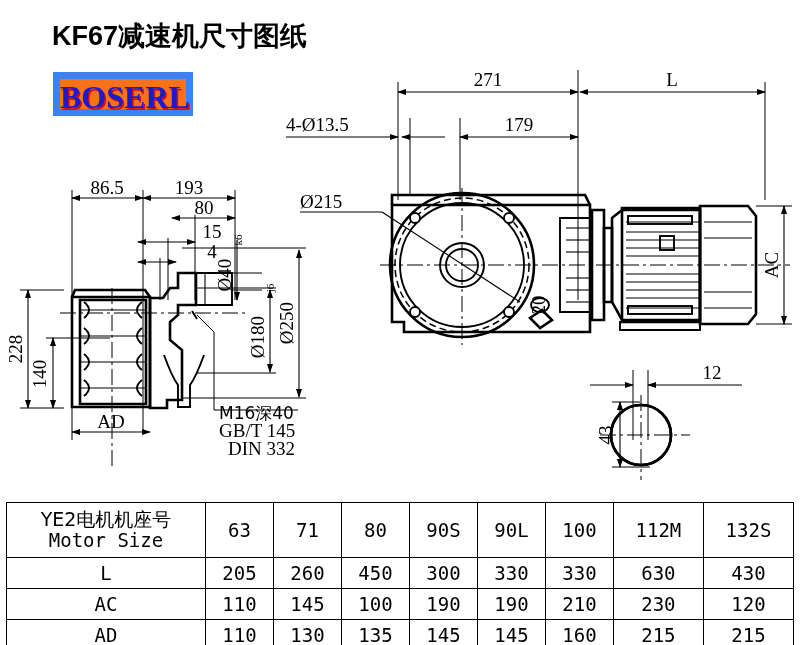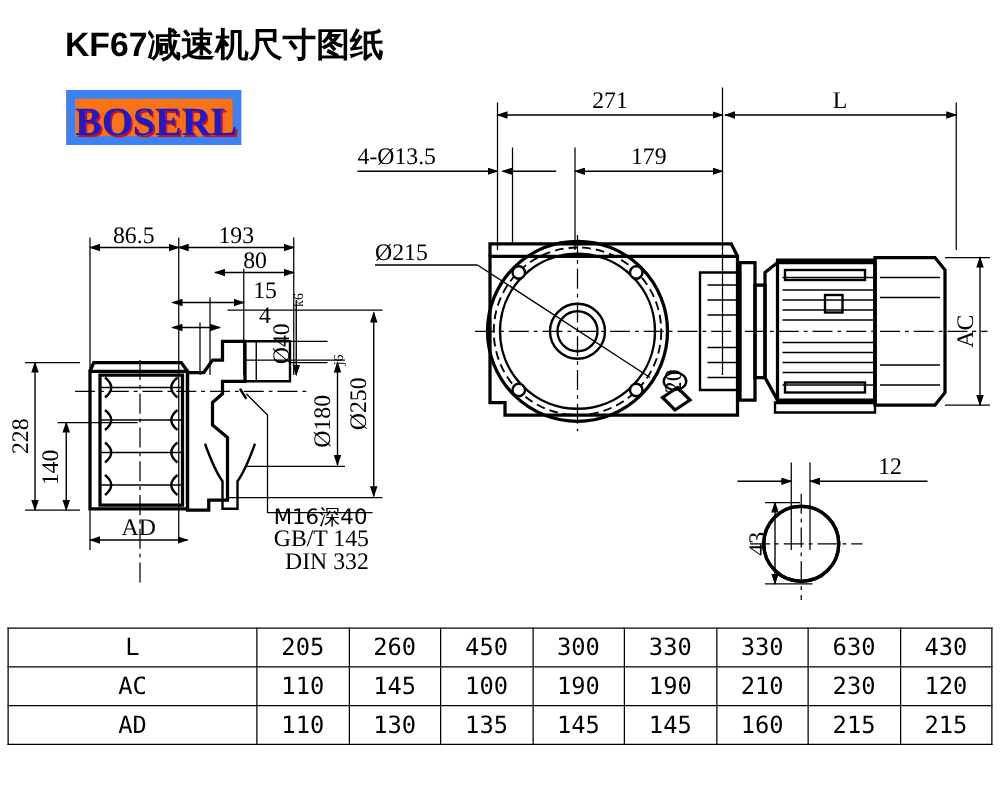--- a/index.html
+++ b/index.html
@@ -337,20 +337,34 @@
 
       <g>
         <line class="dl" x1="620" y1="402" x2="620" y2="467" marker-end="url(#ar)" marker-start="url(#arS)"></line>
         <text class="t" x="612" y="435" text-anchor="middle" transform="rotate(-90,612,435)">43</text>
       </g>
     </g>
   </svg>
 
   <table id="spec-table">
     <tbody>
+      <tr class="head">
+        <td class="label hdr-label">
+          <div class="cjk">YE2电机机座号</div>
+          <div>Motor Size</div>
+        </td>
+        <td>63</td>
+        <td>71</td>
+        <td>80</td>
+        <td>90S</td>
+        <td>90L</td>
+        <td>100</td>
+        <td>112M</td>
+        <td>132S</td>
+      </tr>
       <tr>
         <td class="label">L</td>
         <td>205</td>
         <td>260</td>
         <td>450</td>
         <td>300</td>
         <td>330</td>
         <td>330</td>
         <td>630</td>
         <td>430</td>

